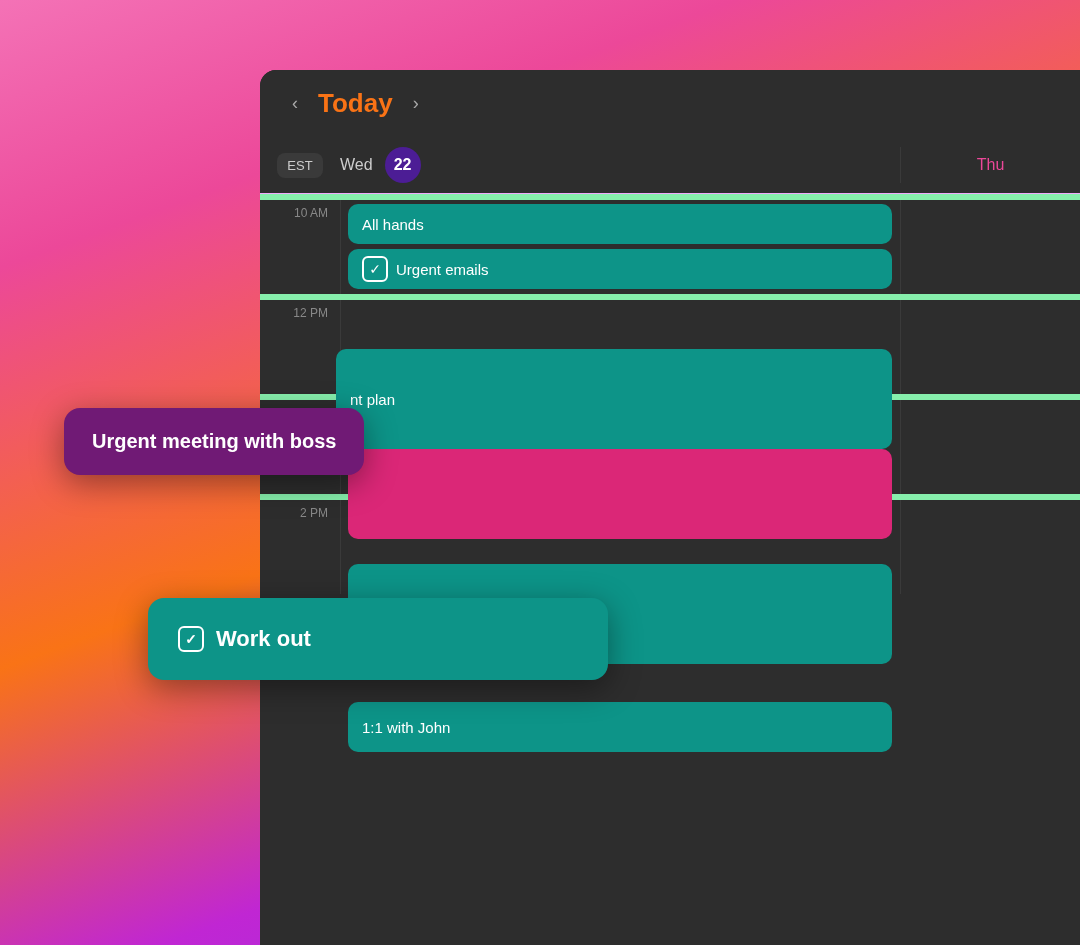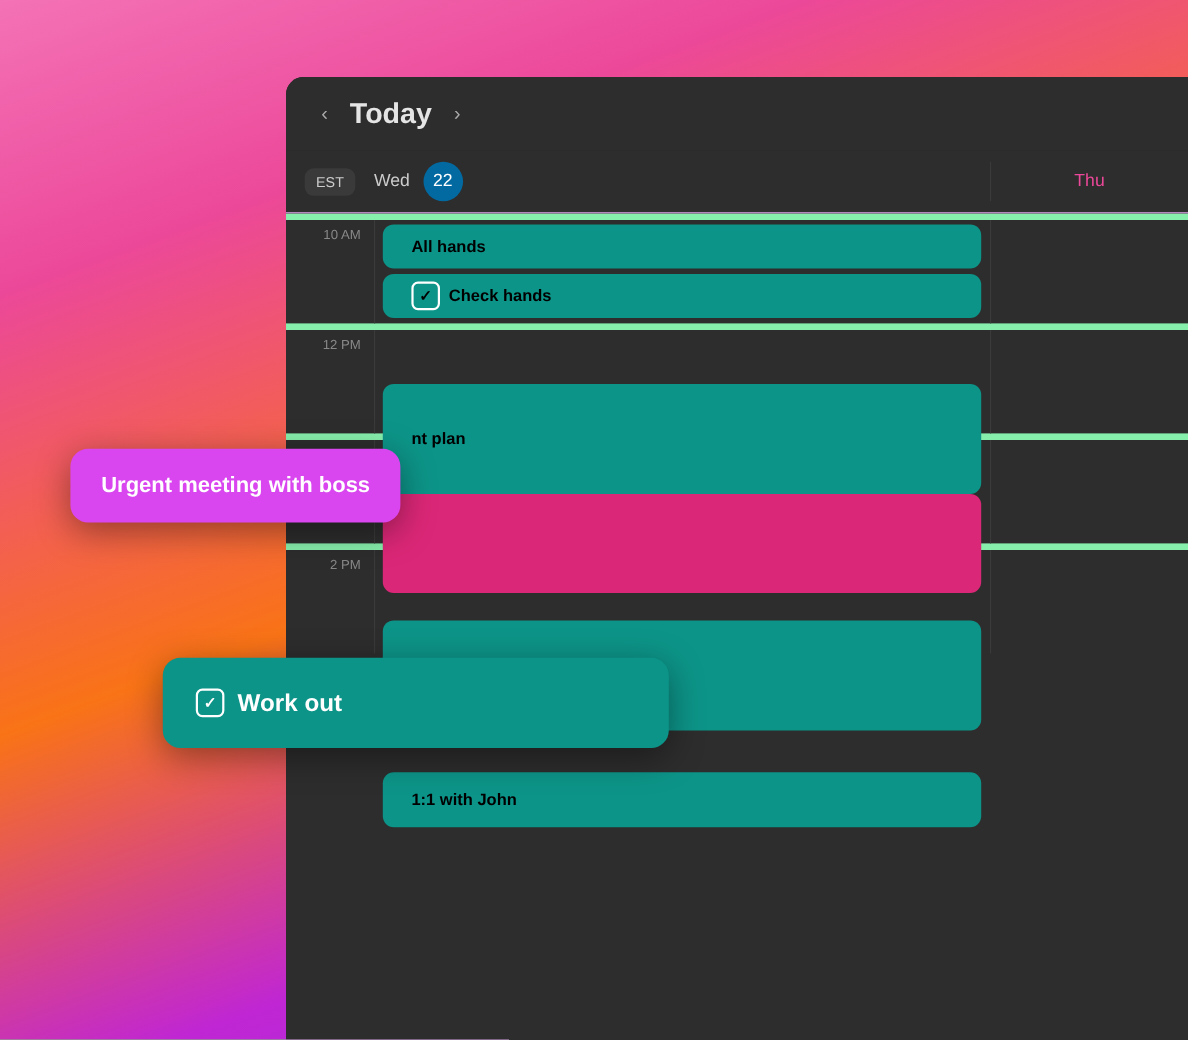--- a/index.html
+++ b/index.html
@@ -47,21 +47,21 @@
       color: #aaa;
       font-size: 18px;
       cursor: pointer;
       padding: 4px 8px;
       border-radius: 6px;
     }
 
     .today-title {
       font-size: 26px;
       font-weight: 600;
-      color: #e5e5e5;
+      color: #f97316;
     }
 
     
     .day-header {
       display: grid;
       grid-template-columns: 80px 1fr 180px;
       border-bottom: 1px solid #f0abfc;
       padding: 10px 0;
       background: #2d2d2d;
     }
@@ -83,24 +83,24 @@
     .day-col-header {
       display: flex;
       align-items: center;
       justify-content: flex-start;
       gap: 12px;
       color: #ccc;
       font-size: 16px;
     }
 
     .day-num-badge {
-      background: #0369a1;
+      background: #4c1d95;
       color: #fff;
       font-size: 16px;
-      font-weight: 400;
+      font-weight: 700;
       width: 36px;
       height: 36px;
       border-radius: 50%;
       display: flex;
       align-items: center;
       justify-content: center;
     }
 
     .thu-col-header {
       display: flex;
@@ -142,21 +142,21 @@
       position: relative;
     }
 
     .thu-cell {
       border-left: 1px solid #3a3a3a;
     }
 
     
     .tooltip-card {
       position: absolute;
-      background: #d946ef;
+      background: #701a75;
       color: #fff;
       font-weight: 700;
       font-size: 20px;
       padding: 22px 28px;
       border-radius: 16px;
       box-shadow: 0 8px 32px rgba(0,0,0,0.4);
       white-space: nowrap;
     }
 
     .workout-card {
@@ -184,23 +184,23 @@
       font-size: 14px;
       flex-shrink: 0;
     }
 
     
     .abs-event {
       position: absolute;
       left: 8px;
       right: 8px;
       border-radius: 10px;
-      padding: 9px 26px;
-      color: #000000;
-      font-weight: 700;
+      padding: 9px 14px;
+      color: #ffffff;
+      font-weight: 400;
       font-size: 15px;
       display: flex;
       align-items: center;
       gap: 8px;
     }
 
     .teal-bg { background: #0d9488; }
     .pink-bg { background: #db2777; }
   </style>
 </head>
@@ -253,24 +253,24 @@
         <div class="thu-cell"></div>
       </div>
     </div>
 
     <div class="abs-event teal-bg" style="top: 10px; left: 88px; right: 188px; height: 40px;">
       <span>All hands</span>
     </div>
 
     <div class="abs-event teal-bg" style="top: 55px; left: 88px; right: 188px; height: 40px;">
       <div class="check-icon">✓</div>
-      <span>Check hands</span>
-    </div>
-
-    <div class="abs-event teal-bg" style="top: 155px; left: 88px; right: 188px; height: 100px;">
+      <span>Urgent emails</span>
+    </div>
+
+    <div class="abs-event teal-bg" style="top: 155px; left: 76px; right: 188px; height: 100px;">
       <span>nt plan</span>
     </div>
 
     <div class="abs-event pink-bg" style="top: 255px; left: 88px; right: 188px; height: 90px; background: #db2777;">
     </div>
 
     <div class="abs-event teal-bg" style="top: 370px; left: 88px; right: 188px; height: 100px;">
       <div class="check-icon">✓</div>
       <span>Product scope</span>
     </div>

